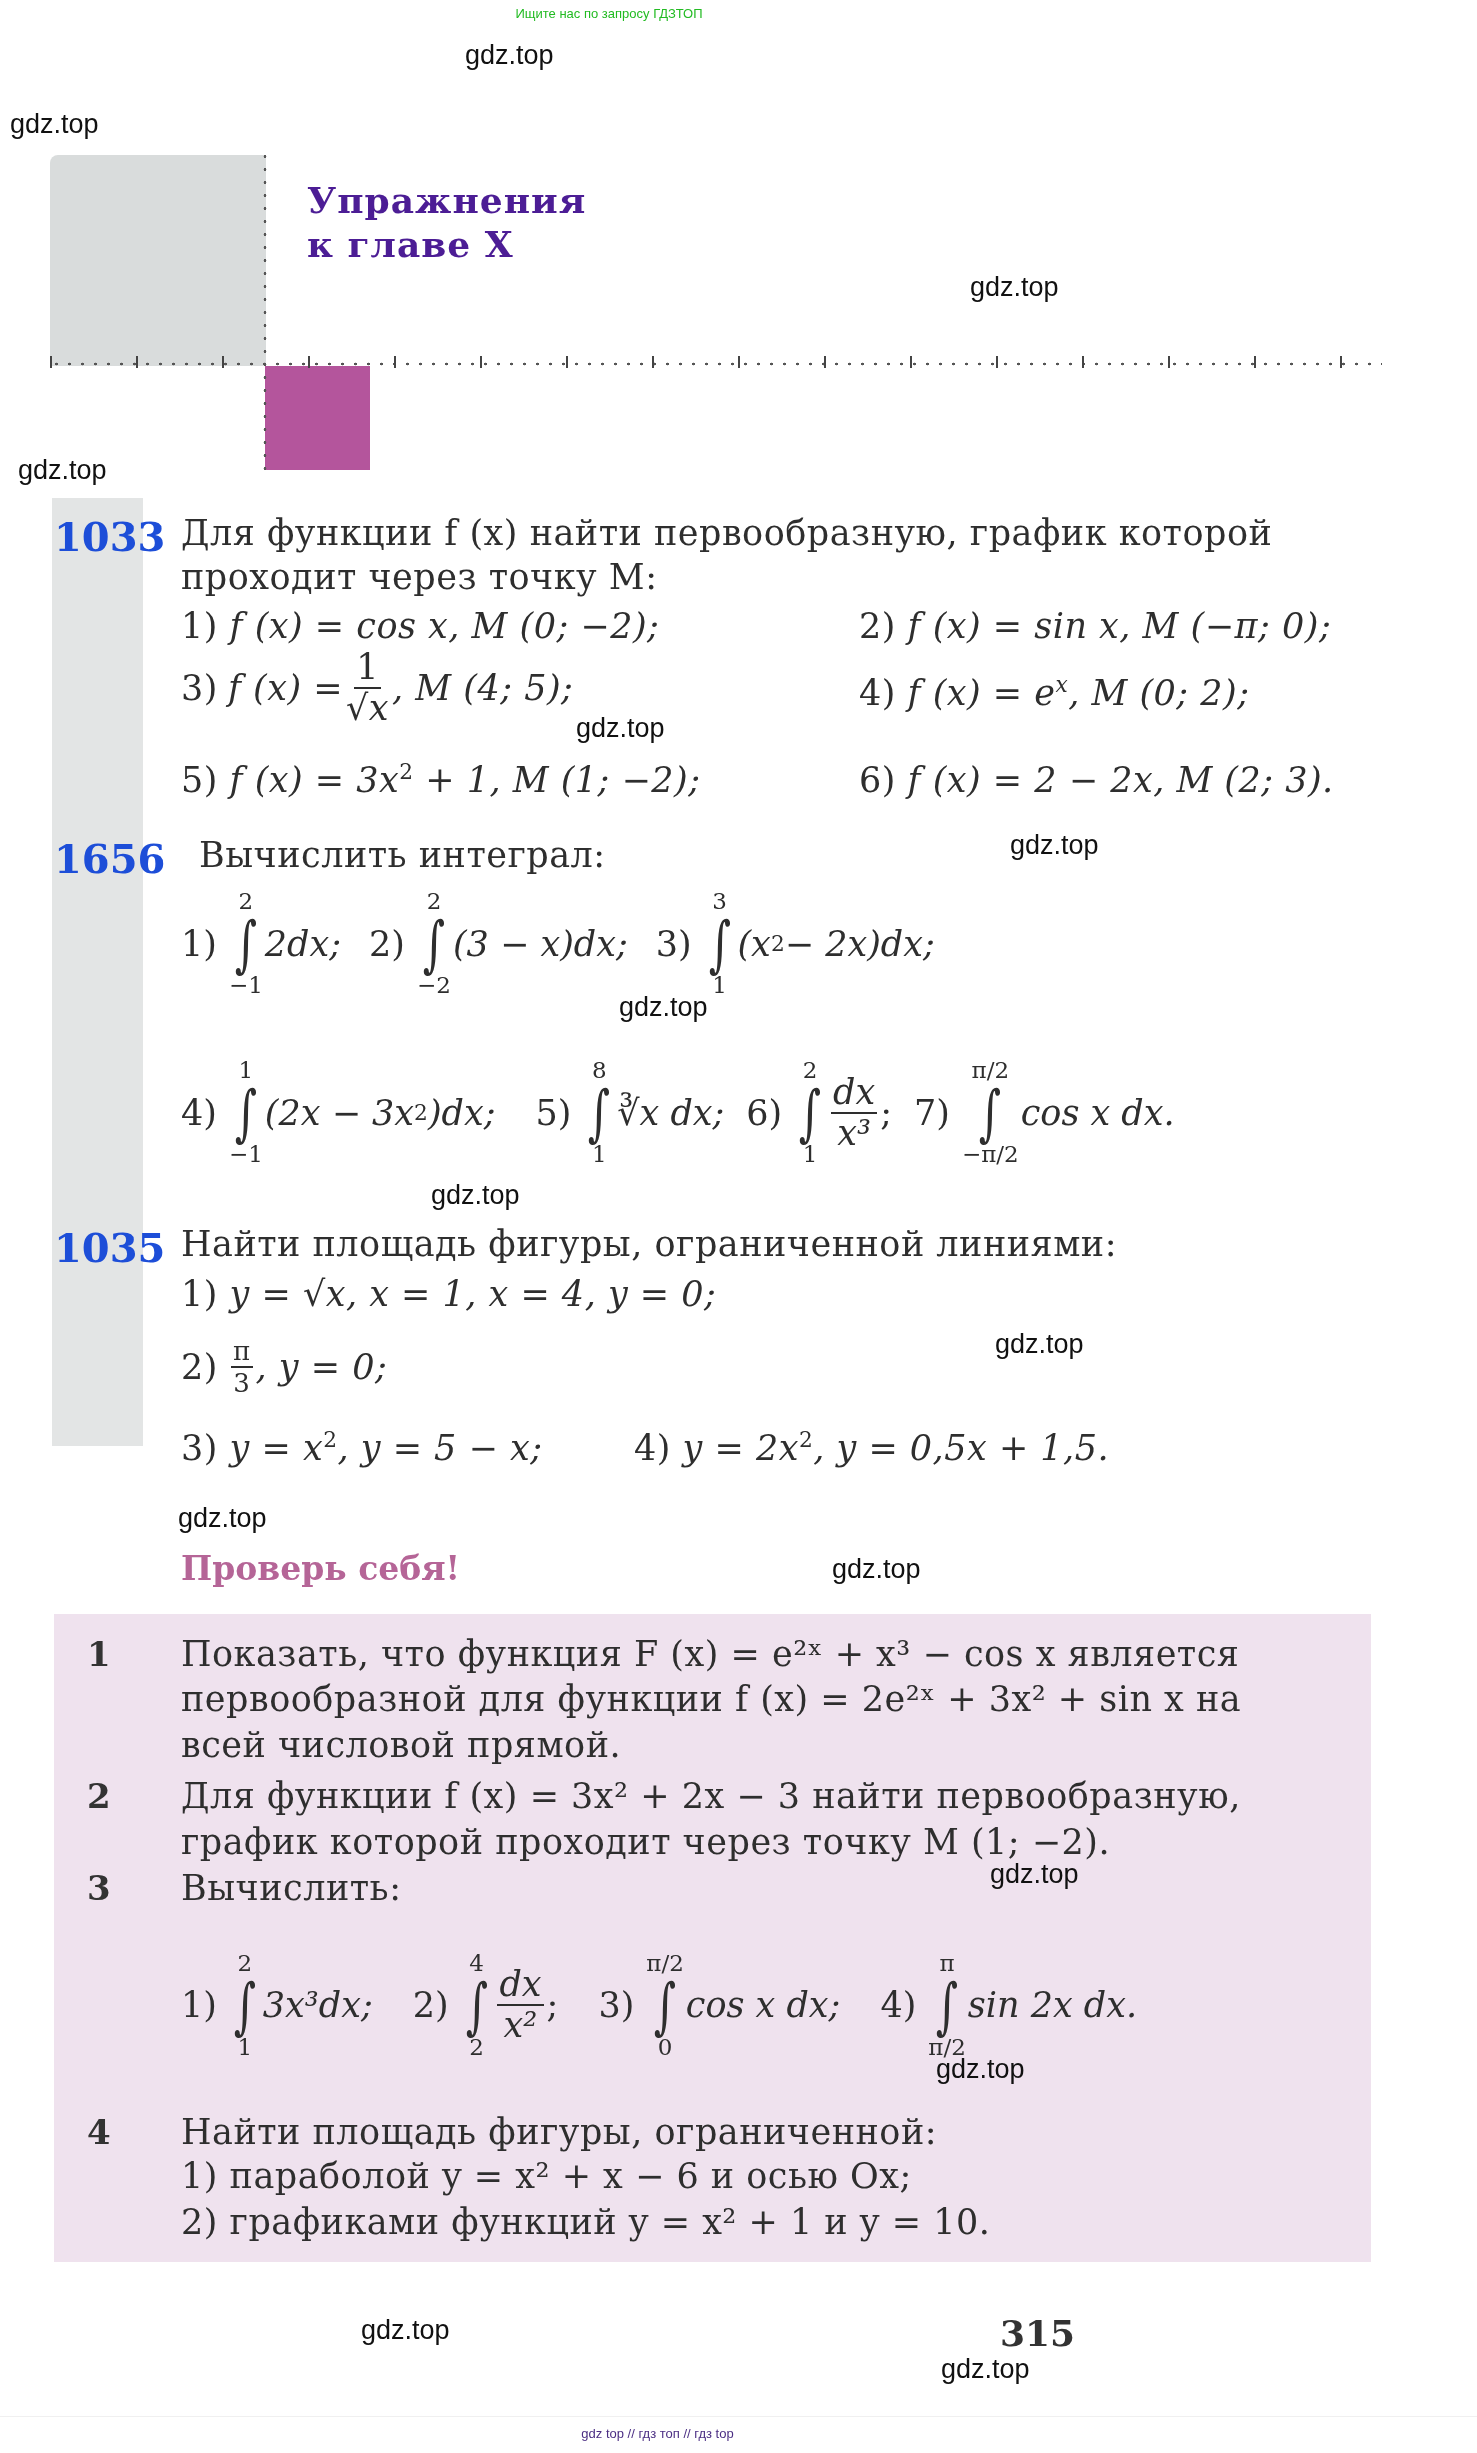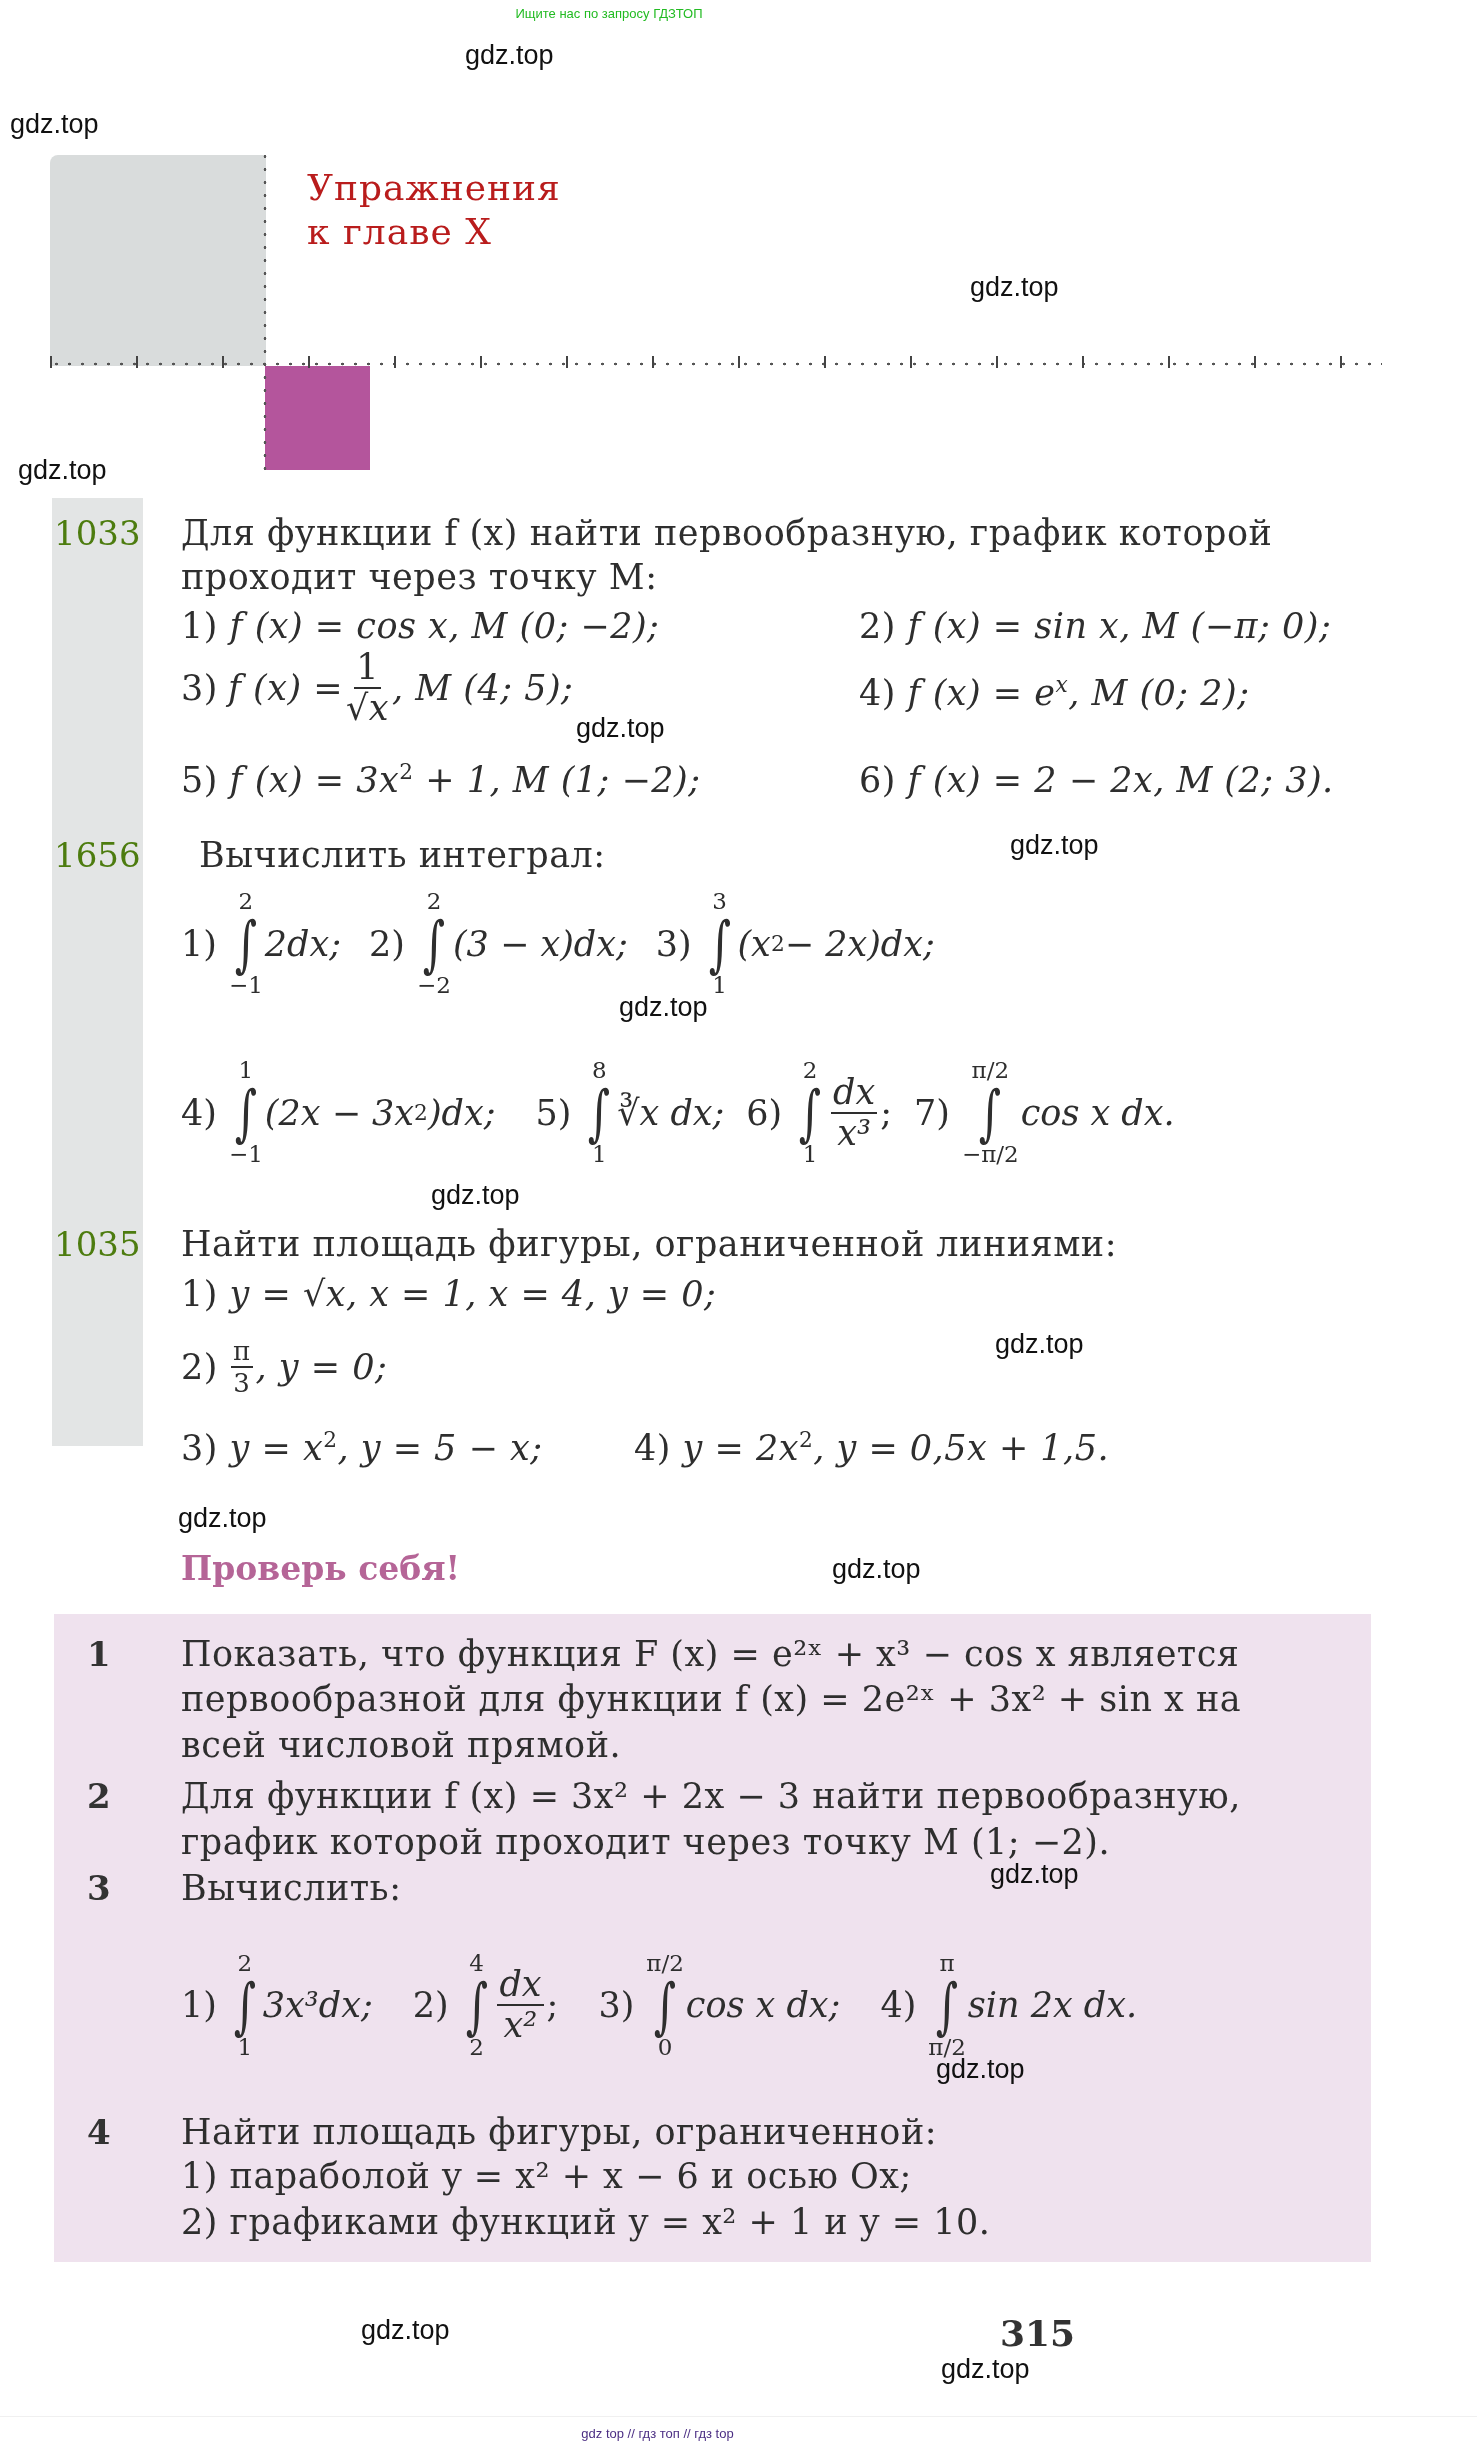--- a/index.html
+++ b/index.html
@@ -19,24 +19,24 @@
   .mag-box { left: 265px; top: 366px; width: 105px; height: 104px; background: #b4559c; }
   .dots-h { left: 50px; top: 362px; width: 1332px; height: 4px;
     background-image: radial-gradient(circle, #555 1.2px, transparent 1.6px);
     background-size: 13px 4px; }
   .ticks-h { left: 50px; top: 356px; width: 1332px; height: 12px;
     background-image: linear-gradient(90deg, #444 2px, transparent 2px);
     background-size: 86px 12px; background-position: 86px 0; }
   .dots-v { left: 263px; top: 150px; width: 4px; height: 322px;
     background-image: radial-gradient(circle, #555 1.2px, transparent 1.6px);
     background-size: 4px 13px; }
-  .title { left: 307px; top: 166px; font-size: 36px; font-weight: normal; color: #b91c1c; line-height: 44px; letter-spacing: 1px; }
+  .title { left: 307px; top: 178px; font-size: 36px; font-weight: bold; color: #4c1d95; line-height: 44px; letter-spacing: 1px; }
 
   .strip { left: 52px; top: 498px; width: 91px; height: 948px; background: #e3e5e5; }
-  .num { left: 54px; font-size: 34px; font-weight: normal; color: #4d7c0f; }
+  .num { left: 54px; font-size: 40px; font-weight: bold; color: #1d4ed8; }
   .txt { font-size: 35px; white-space: nowrap; letter-spacing: 0.5px; }
   .m { font-style: italic; }
   sup { font-size: 0.62em; vertical-align: 0.6em; line-height: 0; }
   .pinkhead { left: 181px; top: 1549px; font-size: 33px; font-weight: bold; color: #b56597; }
   .pink-box { left: 54px; top: 1614px; width: 1317px; height: 648px; background: #efe2ee; }
   .pnum { left: 87px; font-size: 34px; font-weight: bold; color: #333; }
 
   .frac { display: inline-flex; flex-direction: column; align-items: center; vertical-align: middle; line-height: 1; margin: 0 3px; }
   .frac .n { border-bottom: 2px solid #2e2e2e; padding: 0 2px 2px; }
   .frac .d { padding-top: 2px; }

